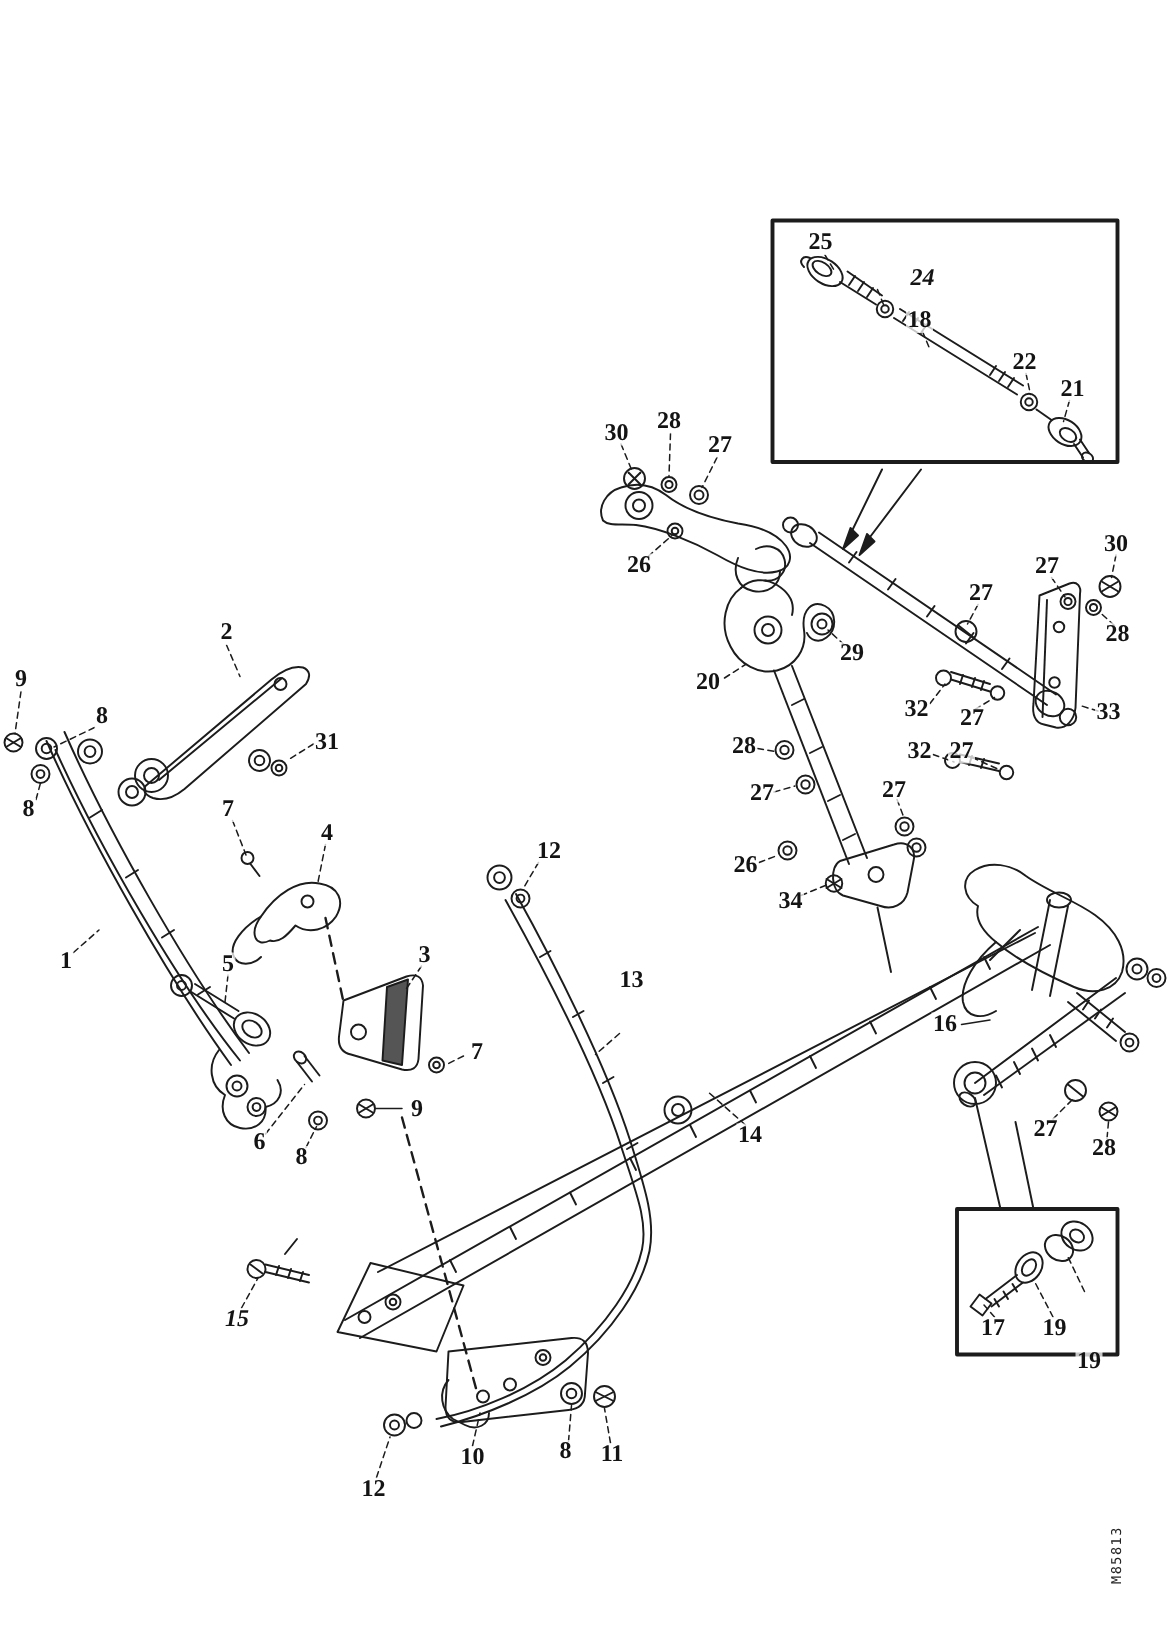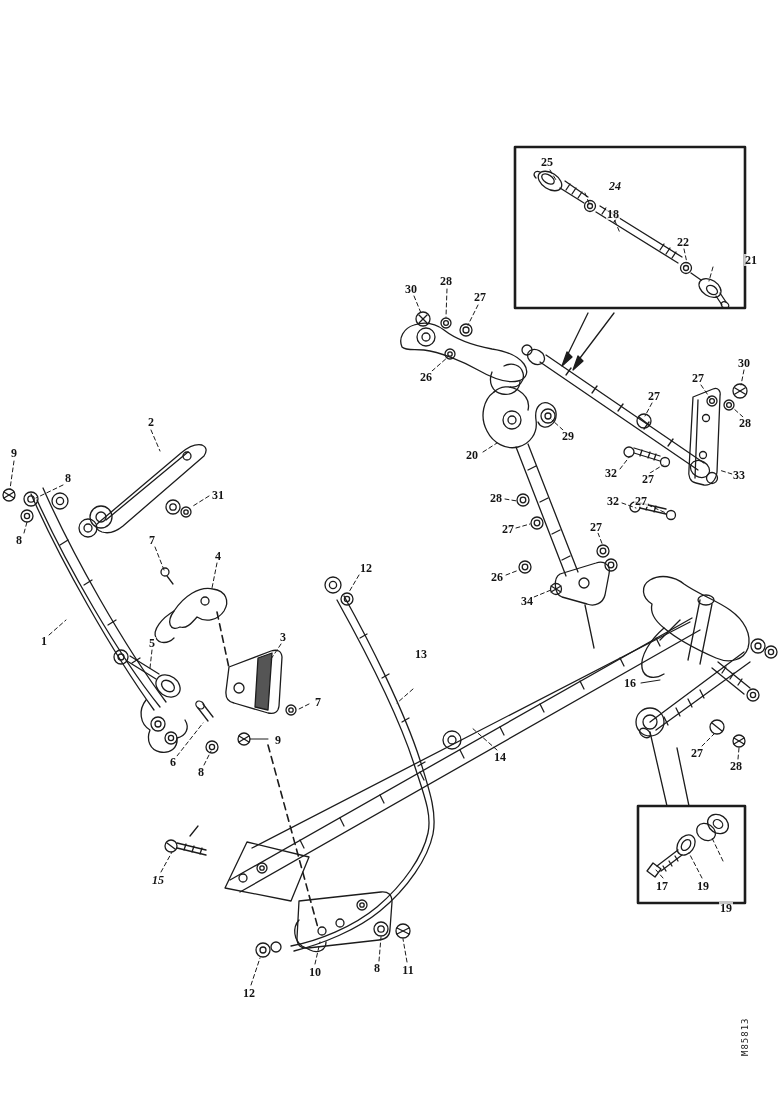--- a/index.html
+++ b/index.html
@@ -4,21 +4,21 @@
 <style>
   html,body{margin:0;padding:0;background:#ffffff;}
   .stage{
     position:relative;width:779px;height:1100px;background:#ffffff;
     font-family:"Liberation Serif", serif;overflow:hidden;
   }
   .stage svg{position:absolute;left:0;top:0;}
   #callout-layer{position:absolute;left:0;top:0;width:100%;height:100%;pointer-events:none;}
   .callout{
     position:absolute;transform:translate(-50%,-50%);
-    font-family:"Liberation Serif", serif;font-weight:700;font-size:12px;
+    font-family:"Liberation Serif", serif;font-weight:700;font-size:16px;
     color:#141414;line-height:1;background:rgba(255,255,255,.75);padding:0 1px;
     white-space:nowrap;
   }
   .doccode{
     position:absolute;left:740px;top:1042px;width:14px;height:58px;
     font-family:"DejaVu Sans Mono", monospace;font-size:9px;color:#222;
     transform:rotate(-90deg) translate(-100%,0);transform-origin:0 0;
     letter-spacing:1px;white-space:nowrap;
   }
 </style>
@@ -399,21 +399,21 @@
     <line x1="702" y1="878" x2="689" y2="853"></line>
     <line x1="723" y1="861" x2="712" y2="838"></line>
   </g>
 </svg>
 
 <div id="callout-layer">
       <span class="callout" style="left: 547px; top: 162px;">25</span>
       <span class="callout" style="left: 615px; top: 186px; font-style: italic;">24</span>
       <span class="callout" style="left: 613px; top: 214px;">18</span>
       <span class="callout" style="left: 683px; top: 242px;">22</span>
-      <span class="callout" style="left: 715px; top: 260px; margin-left: 36px;">21</span>
+      <span class="callout" style="left: 715px; top: 260px;">21</span>
       <span class="callout" style="left: 411px; top: 289px;">30</span>
       <span class="callout" style="left: 446px; top: 281px;">28</span>
       <span class="callout" style="left: 480px; top: 297px;">27</span>
       <span class="callout" style="left: 426px; top: 377px;">26</span>
       <span class="callout" style="left: 472px; top: 455px;">20</span>
       <span class="callout" style="left: 568px; top: 436px;">29</span>
       <span class="callout" style="left: 654px; top: 396px;">27</span>
       <span class="callout" style="left: 698px; top: 378px;">27</span>
       <span class="callout" style="left: 744px; top: 363px;">30</span>
       <span class="callout" style="left: 745px; top: 423px;">28</span>

